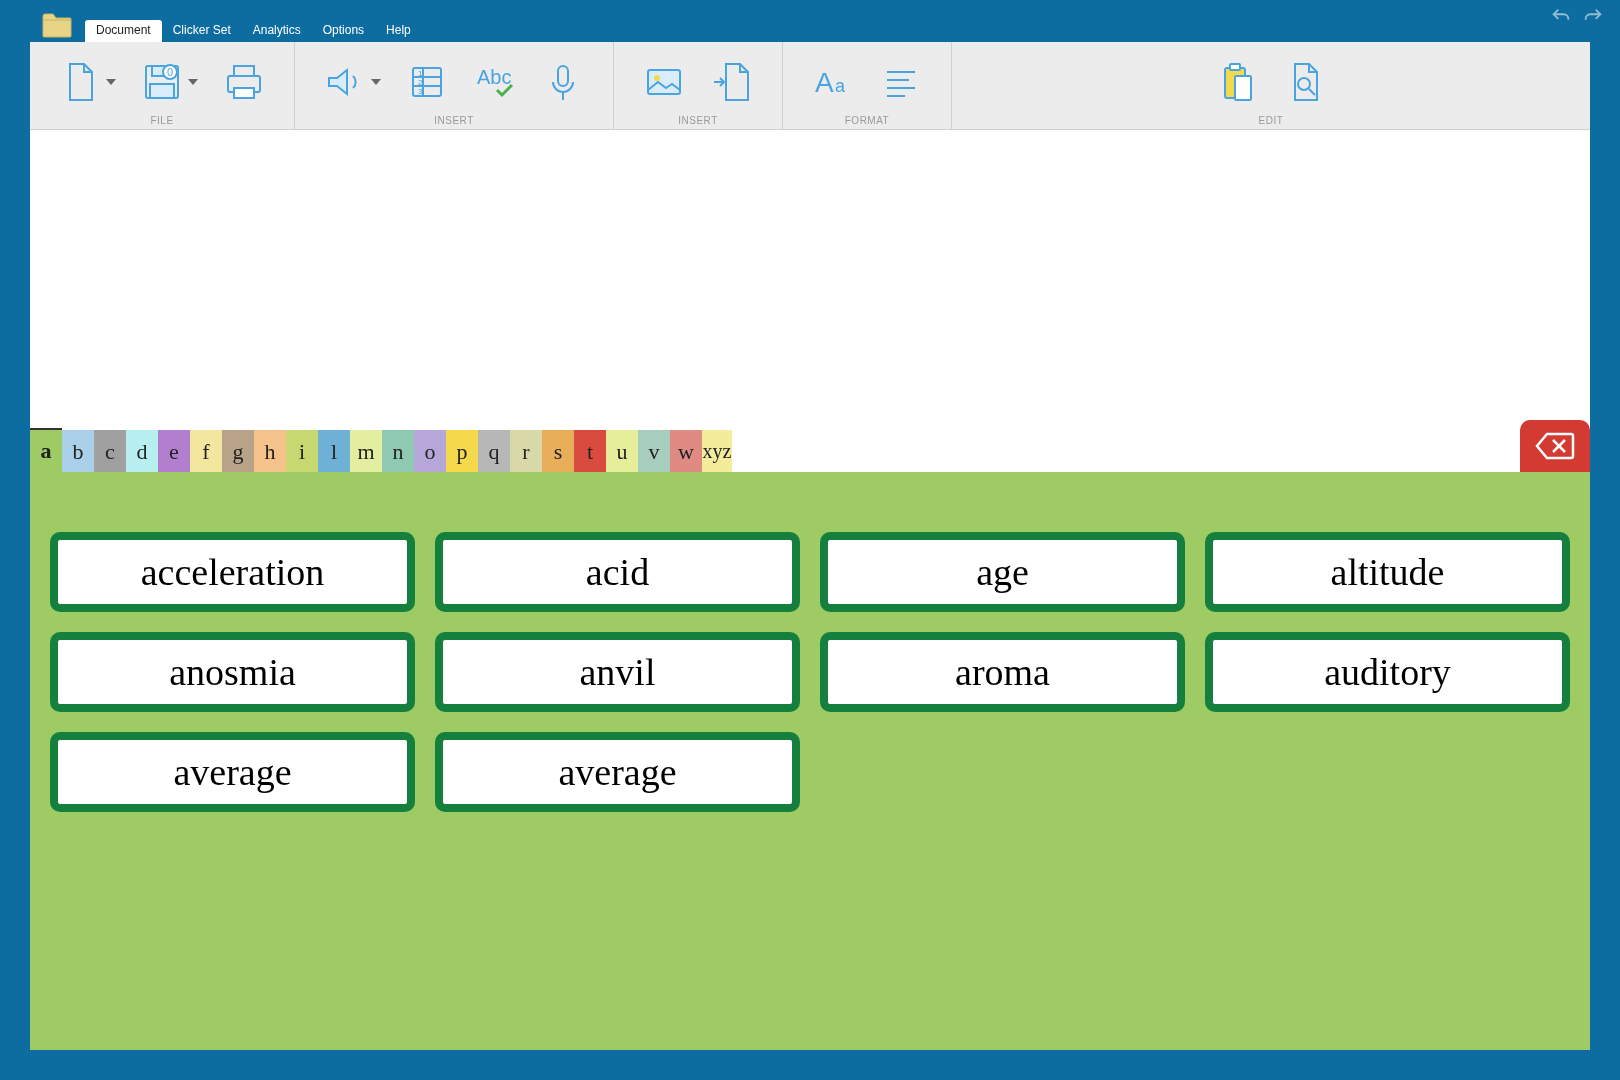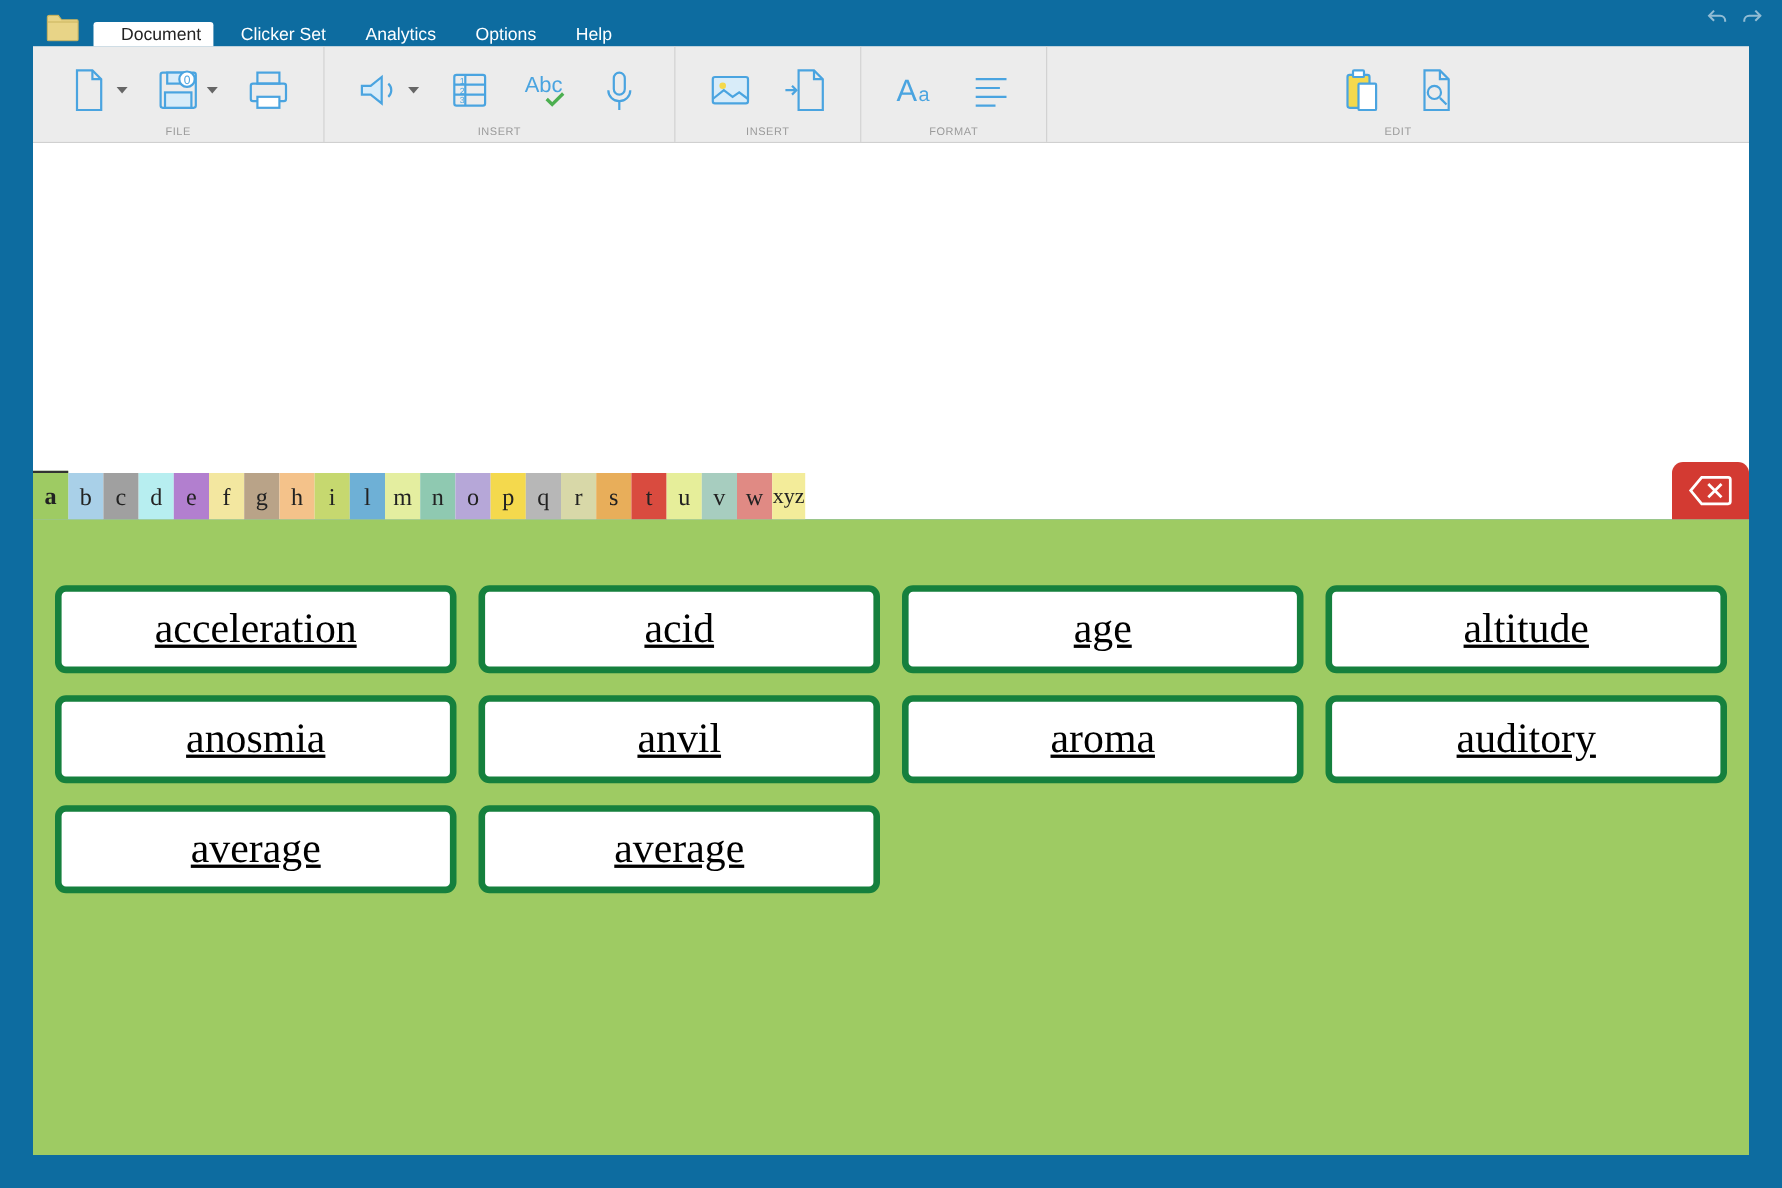--- a/index.html
+++ b/index.html
@@ -3,21 +3,21 @@
 <meta charset="utf-8">
 <style>
   * { box-sizing: border-box; margin: 0; padding: 0; }
   html, body { width: 1620px; height: 1080px; overflow: hidden; font-family: "Segoe UI", Arial, sans-serif; }
   body { background: #0d6ca0; display: flex; flex-direction: column; }
 
   
   .menubar { height: 42px; display: flex; align-items: flex-end; padding-left: 35px; position: relative; }
   .folder-icon { position: absolute; left: 42px; bottom: 4px; width: 30px; height: 25px; }
   .menu-tabs { display: flex; margin-left: 50px; height: 22px; align-items: stretch; }
-  .menu-tab { font-size: 16px; color: #fff; padding: 3px 11px 0 25px; cursor: pointer; }
+  .menu-tab { font-size: 12px; color: #fff; padding: 3px 11px 0 11px; cursor: pointer; }
   .menu-tab.active { background: #fff; color: #222; border-radius: 3px 3px 0 0; }
   .titlebar-buttons { position: absolute; right: 16px; top: 6px; display: flex; gap: 10px; }
   .titlebar-buttons svg { opacity: .55; }
 
   
   .ribbon { background: #ececec; height: 88px; margin: 0 30px; display: flex; border-bottom: 1px solid #d0d0d0;}
   .ribbon-group { display: flex; flex-direction: column; border-right: 1px solid #d0d0d0; }
   .ribbon-group:last-child { border-right: none; flex: 1 1 auto; }
   .ribbon-icons { flex: 1 1 auto; display: flex; align-items: center; justify-content: center; gap: 24px; padding: 6px 28px 0 28px;}
   .ribbon-label { font-size: 10px; letter-spacing: .5px; color: #9a9a9a; text-align: center; padding-bottom: 3px; }
@@ -30,21 +30,21 @@
 
   
   .alpha-row { height: 42px; margin: 0 30px; display: flex; position: relative; background: #fff;}
   .alpha-tab { width: 32px; display: flex; align-items: center; justify-content: center; font-size: 22px; font-family: Georgia, serif; color: #222; cursor: pointer; border-top: 1px solid rgba(0,0,0,0);}
   .alpha-tab.active { background: #9ecb63 !important; font-weight: bold; border-top: 2px solid #333; position: relative; top: -2px; height: 44px;}
   .alpha-tab.xyz { width: 30px; font-size: 20px; }
   .delete-btn { position: absolute; right: 0; top: -10px; width: 70px; height: 52px; background: #d33a32; border-radius: 10px 10px 0 0; display: flex; align-items: center; justify-content: center; cursor: pointer;}
 
   
   .word-panel { background: #9ecb63; flex: 1 1 auto; margin: 0 30px 30px 30px; padding: 60px 20px 20px 20px; display: grid; grid-template-columns: repeat(4, 1fr); grid-template-rows: repeat(3, 80px); gap: 20px; align-content: start;}
-  .word-btn { background: #fff; border: 6px solid #15803d; border-radius: 10px; display: flex; align-items: center; justify-content: center; font-size: 38px; font-family: "Segoe Script","Comic Sans MS", cursive; cursor: pointer; text-decoration: underline; }
+  .word-btn { background: #fff; border: 8px solid #15803d; border-radius: 10px; display: flex; align-items: center; justify-content: center; font-size: 38px; font-family: "Segoe Script","Comic Sans MS", cursive; cursor: pointer; }
 </style>
 </head>
 <body>
 
 <div class="menubar">
   <div class="folder-icon">
     <svg viewBox="0 0 30 25">
         <path d="M1 6 L1 3 Q1 1 3 1 L11 1 L14 5 L28 5 Q29 5 29 6 L29 23 Q29 24 28 24 L2 24 Q1 24 1 23 Z" fill="#e8d487" stroke="#c9b45f" stroke-width="1"></path>
         <path d="M1 7 L29 7" stroke="#c9b45f" stroke-width="1"></path>
       </svg>

